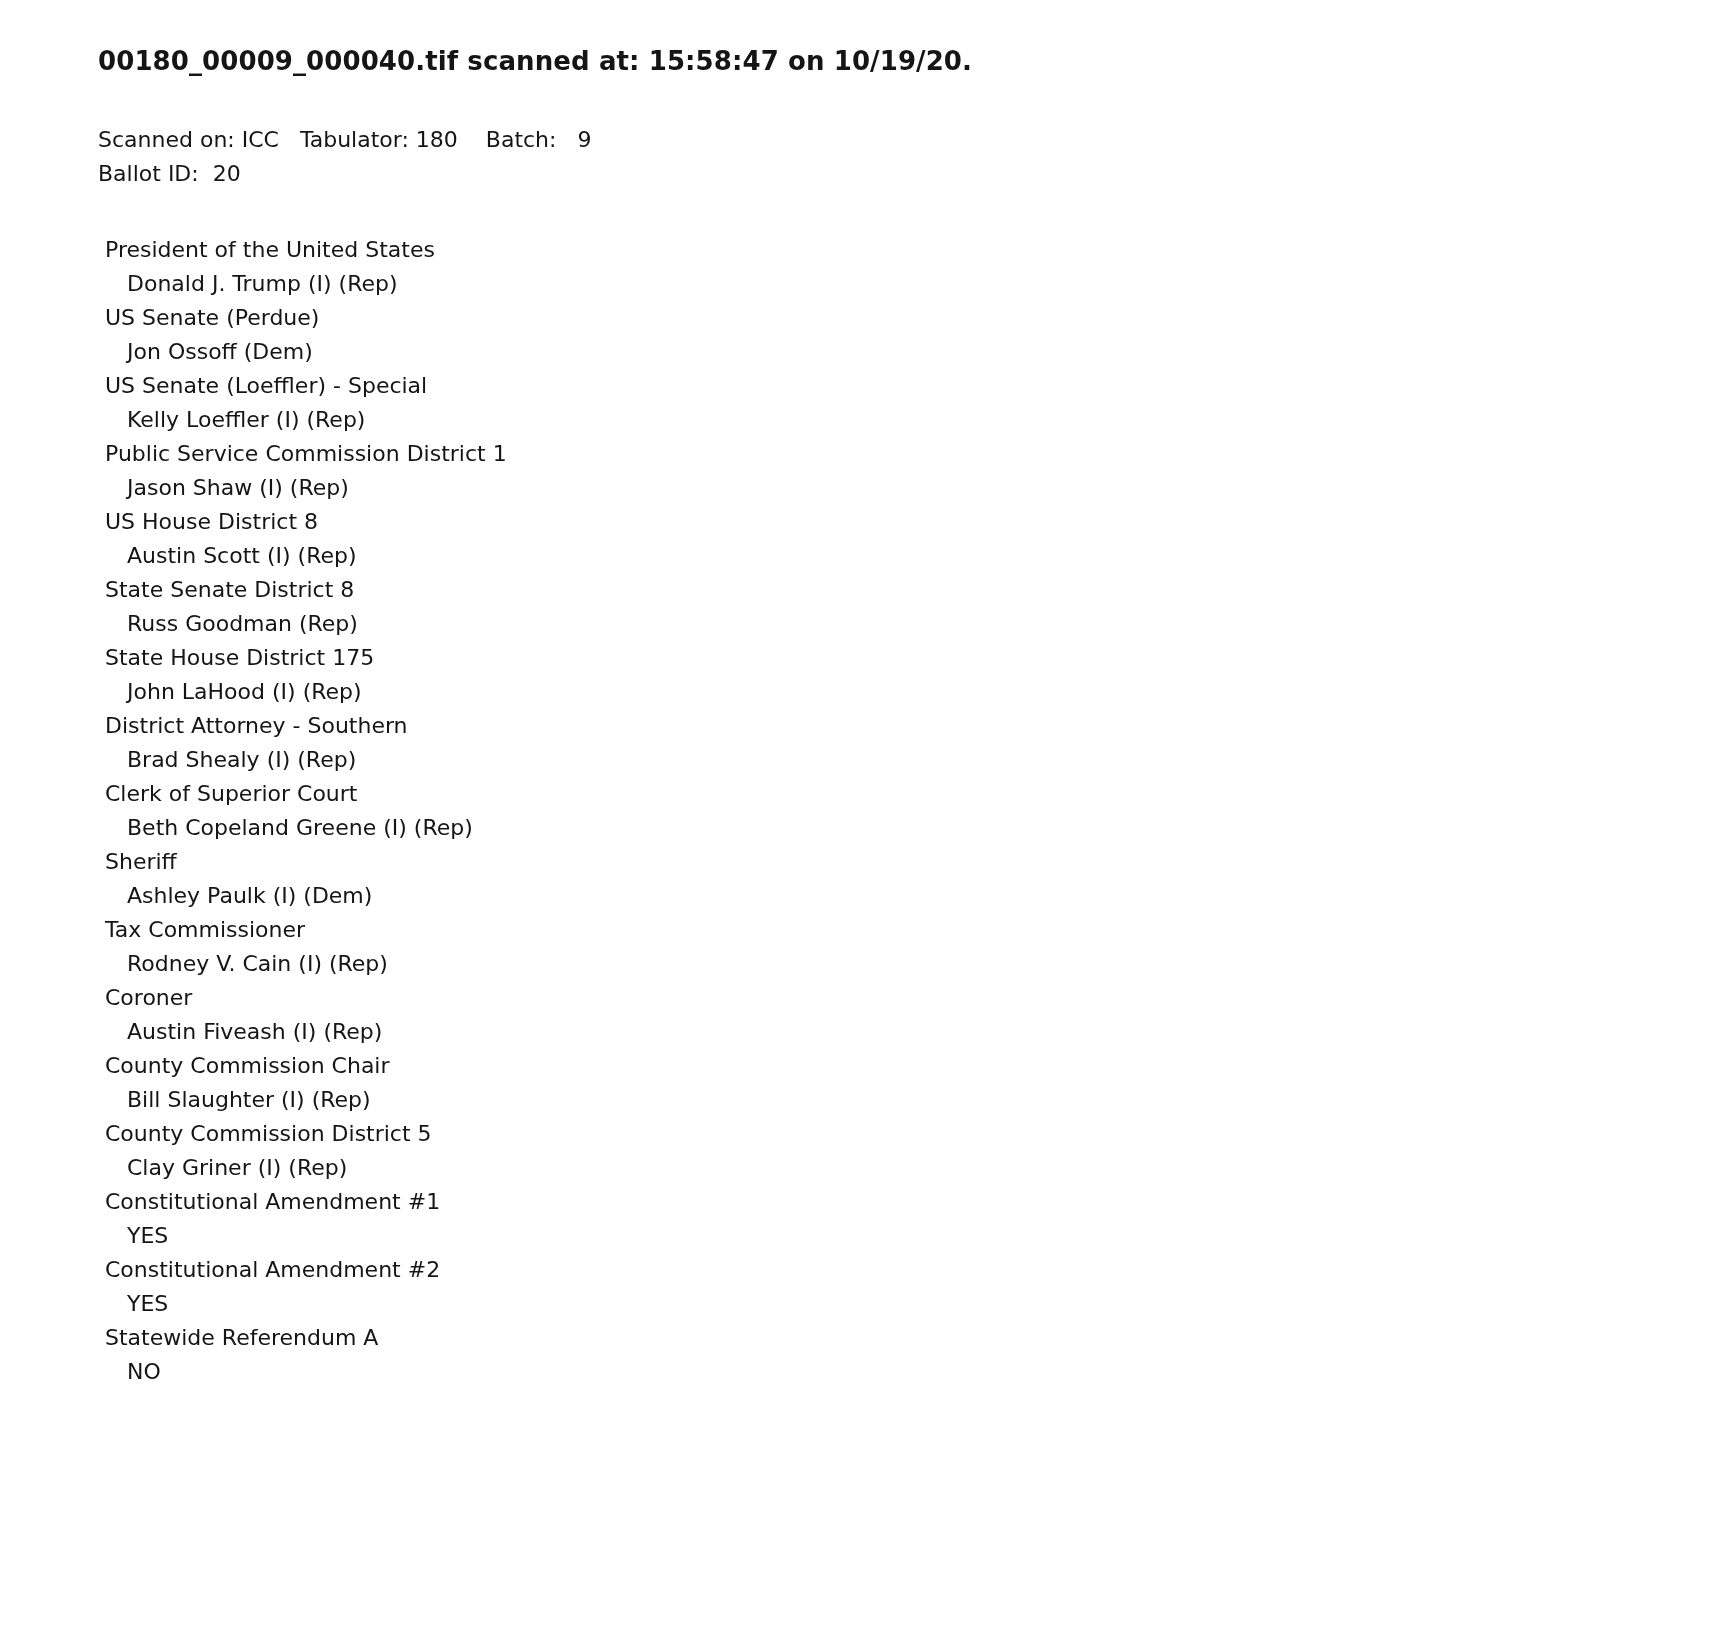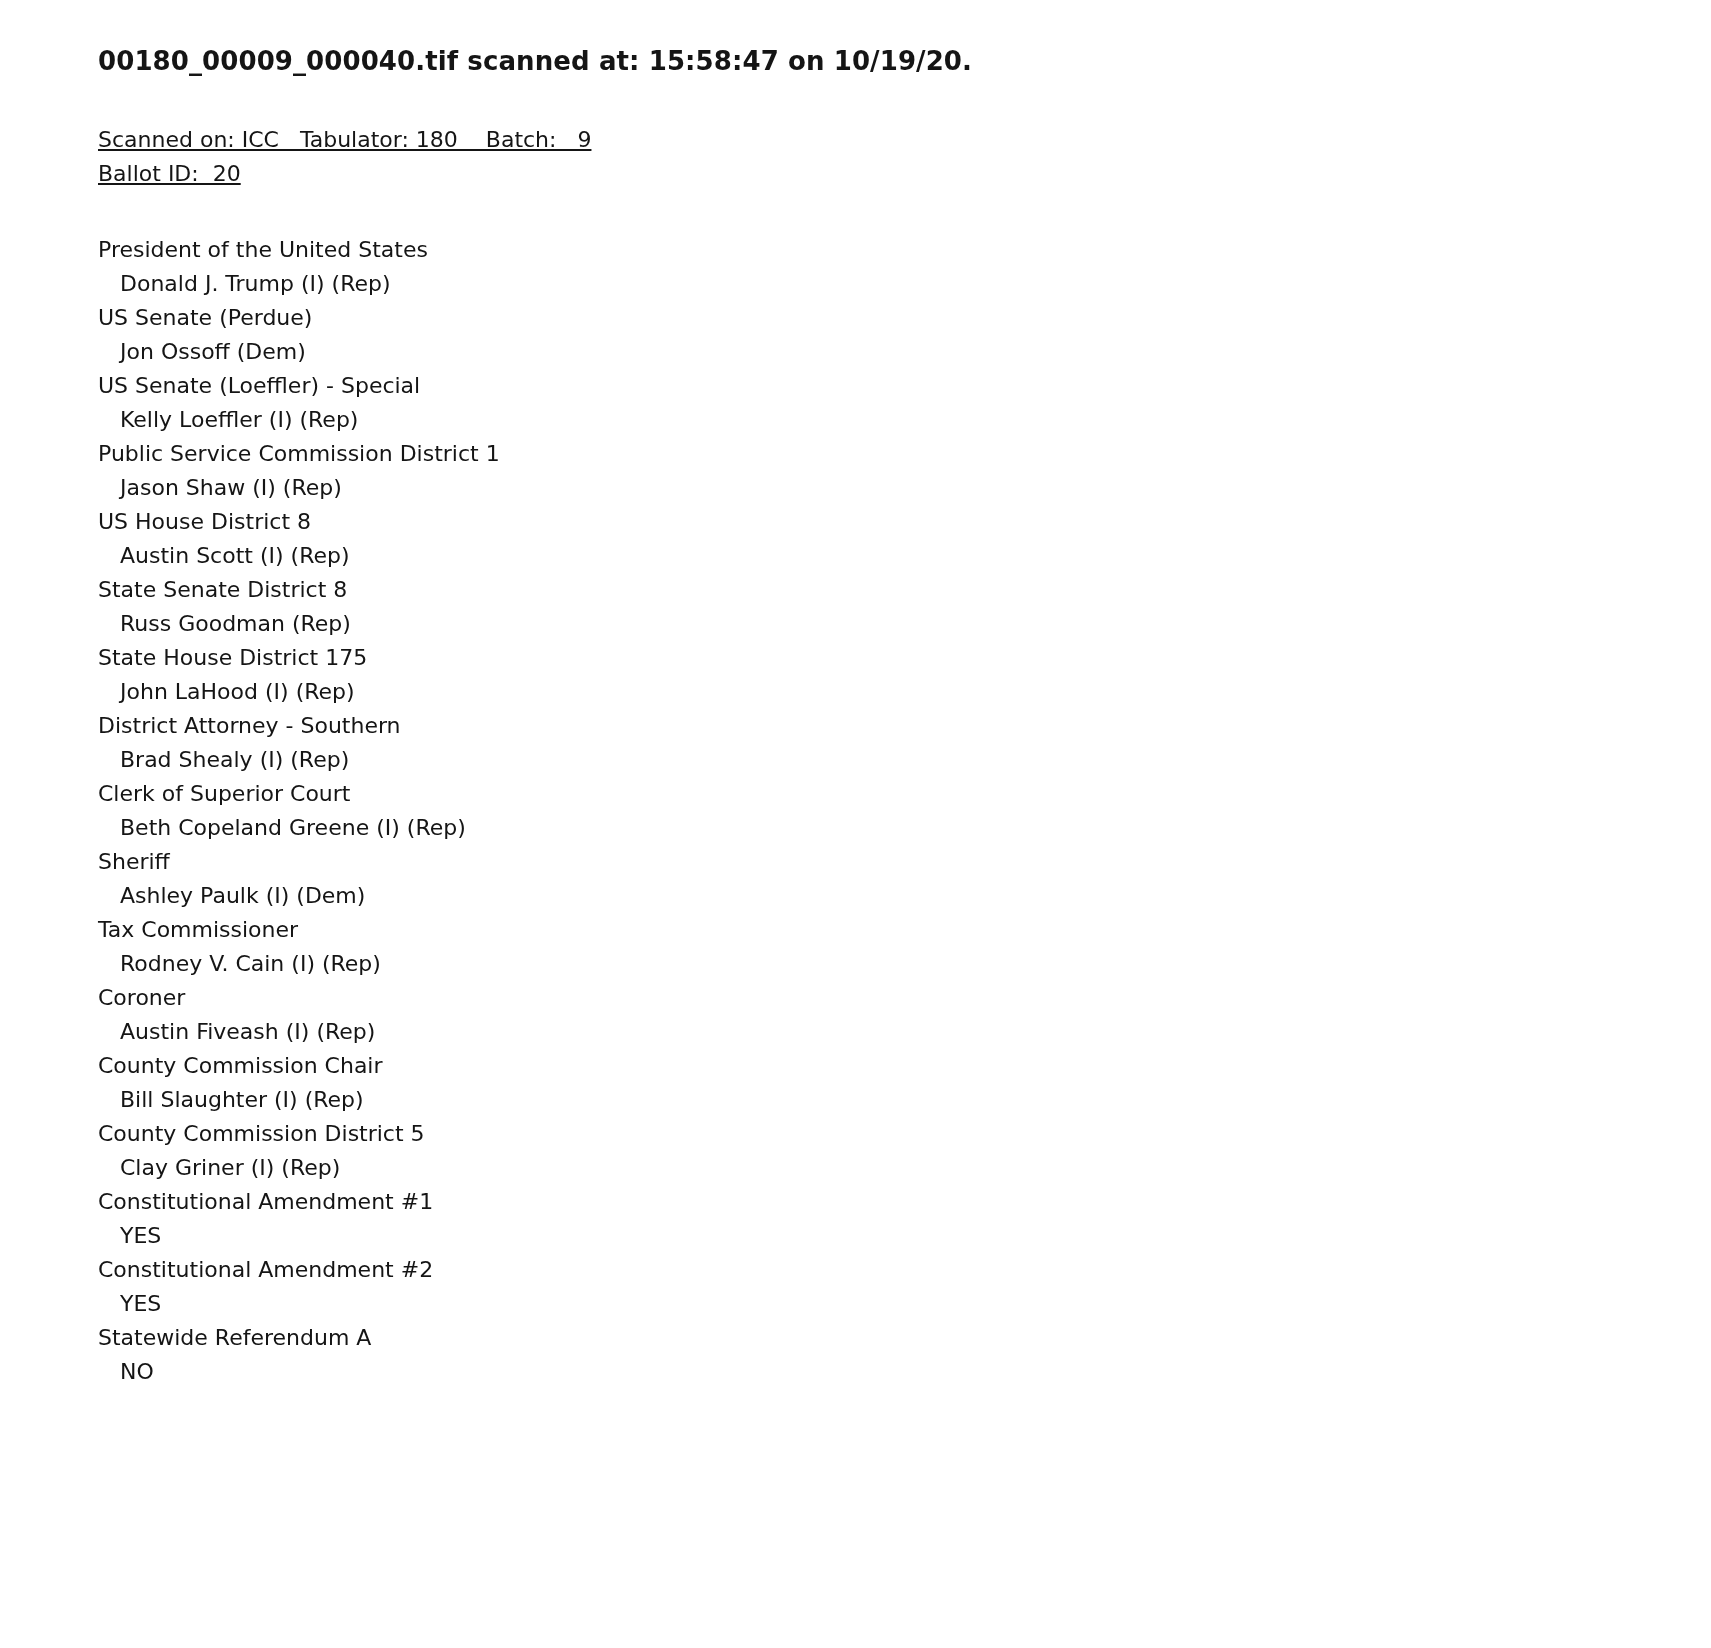--- a/index.html
+++ b/index.html
@@ -25,24 +25,23 @@
     line-height: 1.35;
     margin: 0 0 44px 0;
   }
   .scan-meta {
     font-size: 22px;
     line-height: 1.55;
     margin: 0 0 42px 0;
   }
   .scan-meta .meta-line {
     white-space: pre;
-    text-decoration: underline;
   }
   .contest-list {
-    margin: 0;
+    margin: 7px;
     padding: 0;
     list-style: none;
   }
   .contest {
     margin: 0;
     padding: 0;
   }
   .contest-title {
     font-size: 22px;
     line-height: 1.545;

